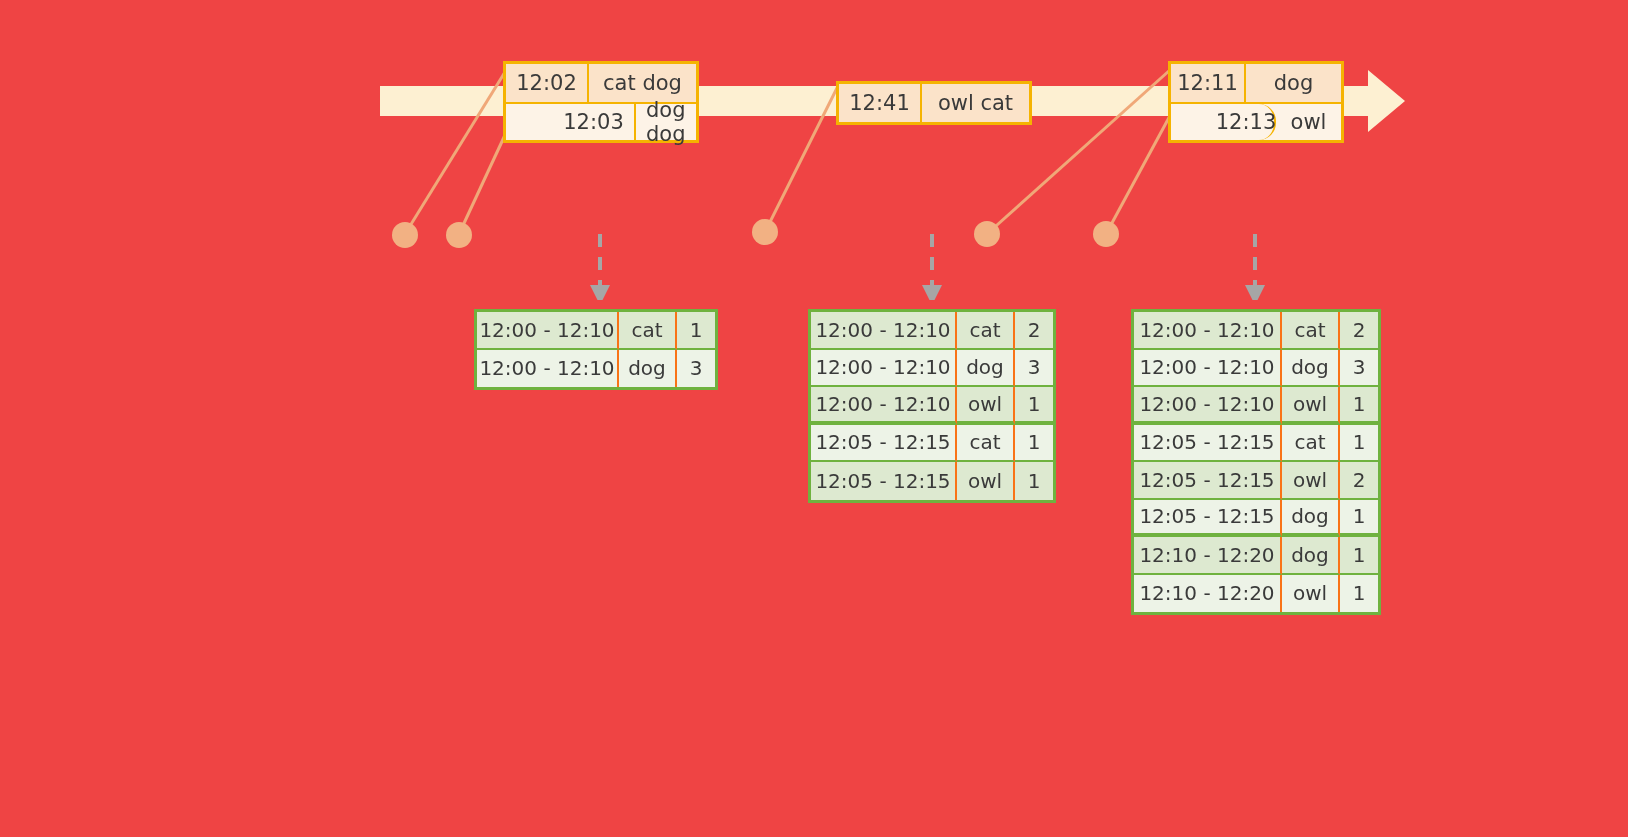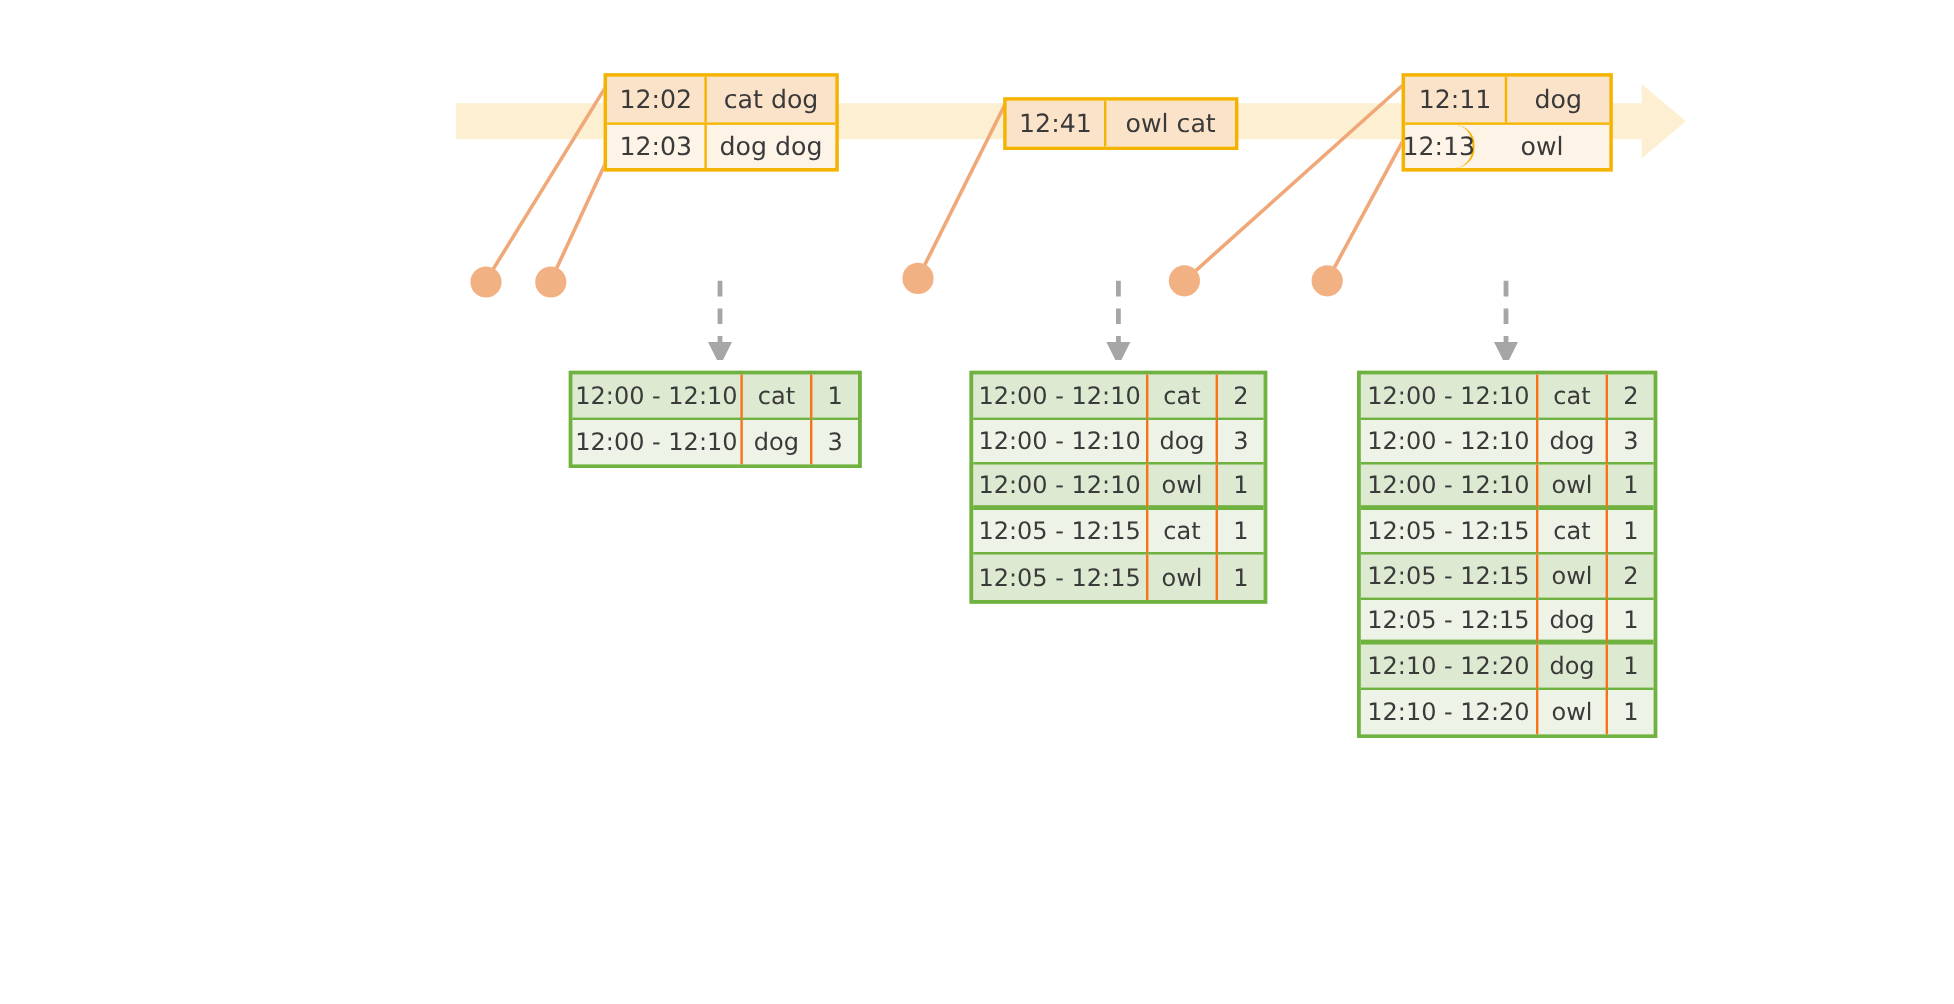--- a/index.html
+++ b/index.html
@@ -7,21 +7,21 @@
     margin: 0; padding: 0;
     background: #000;
     width: 1628px; height: 837px;
     overflow: hidden;
     font-family: "DejaVu Sans", "Liberation Sans", sans-serif;
   }
   #stage {
     position: relative;
     width: 1628px;
     height: 837px;
-    background: #ffffff;
+    background: #ef4444;
   }
   
   #timeline-svg {
     position: absolute;
     left: 0; top: 0;
     width: 1628px; height: 300px;
     pointer-events: none;
   }
   
   .event-box {
@@ -31,20 +31,21 @@
     font-size: 21px;
     color: #3A3A3A;
     z-index: 5;
   }
   .event-row {
     display: flex;
     height: 38px;
   }
   .event-row + .event-row {
     border-top: 2px solid #F5B301;
+    padding-left: 47px;
   }
   .event-row.alt { background: #FDF3E7; }
   .event-row.shade { background: #FBE3C9; }
   .ev-time {
     display: flex; align-items: center; justify-content: center;
     border-right: 2px solid #F5B301;
     padding: 0 10px;
   }
   .ev-words {
     display: flex; align-items: center; justify-content: center;
@@ -138,21 +139,21 @@
 
   <div class="event-box" style="left:836px; top:81px; width:196px;">
     <div class="event-row shade">
       <div class="ev-time" style="width:83px;">12:41</div>
       <div class="ev-words">owl cat</div>
     </div>
   </div>
 
   <div class="event-box" style="left:1168px; top:61px; width:176px;">
     <div class="event-row shade">
-      <div class="ev-time" style="width:85px;">12:11</div>
+      <div class="ev-time" style="width:75px;">12:11</div>
       <div class="ev-words">dog</div>
     </div>
     <div class="event-row alt">
       <div class="ev-time" style="width:58px;border-radius:17px;">12:13</div>
       <div class="ev-words">owl</div>
     </div>
   </div>
 
   <div class="result-table t1" id="result-table-1" style="left:474px; top:309px;">
       <div class="res-row even">

